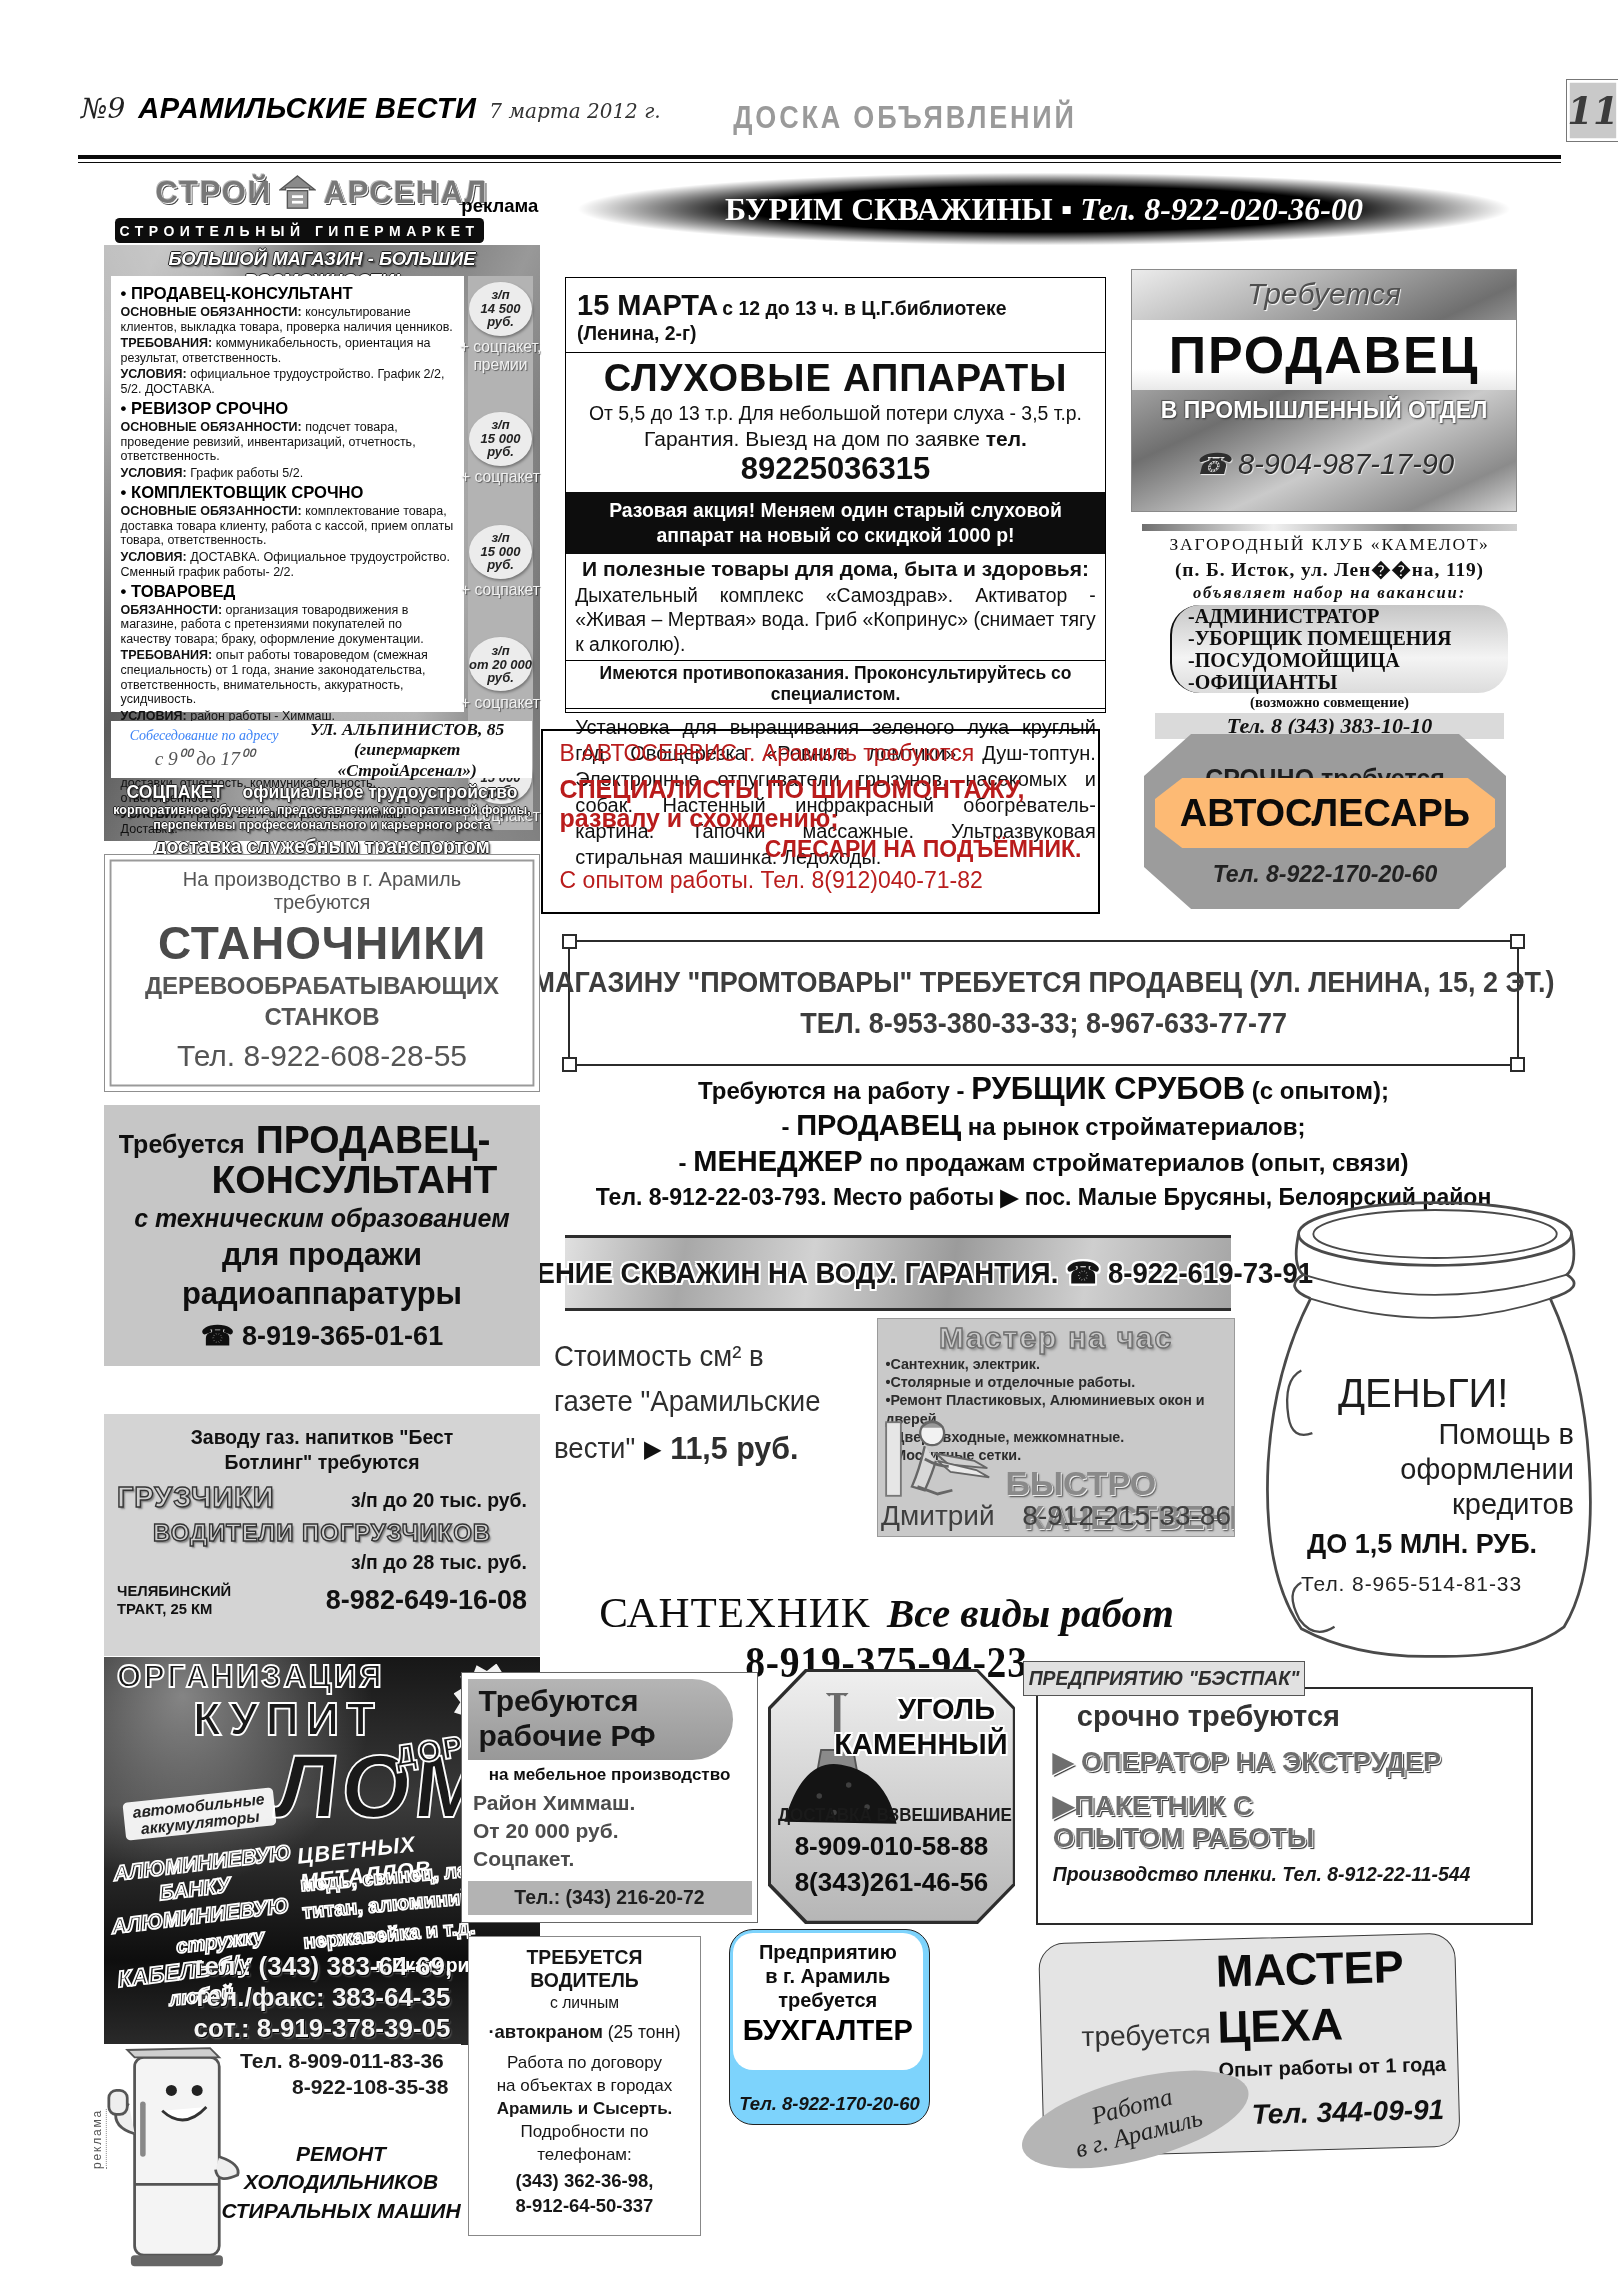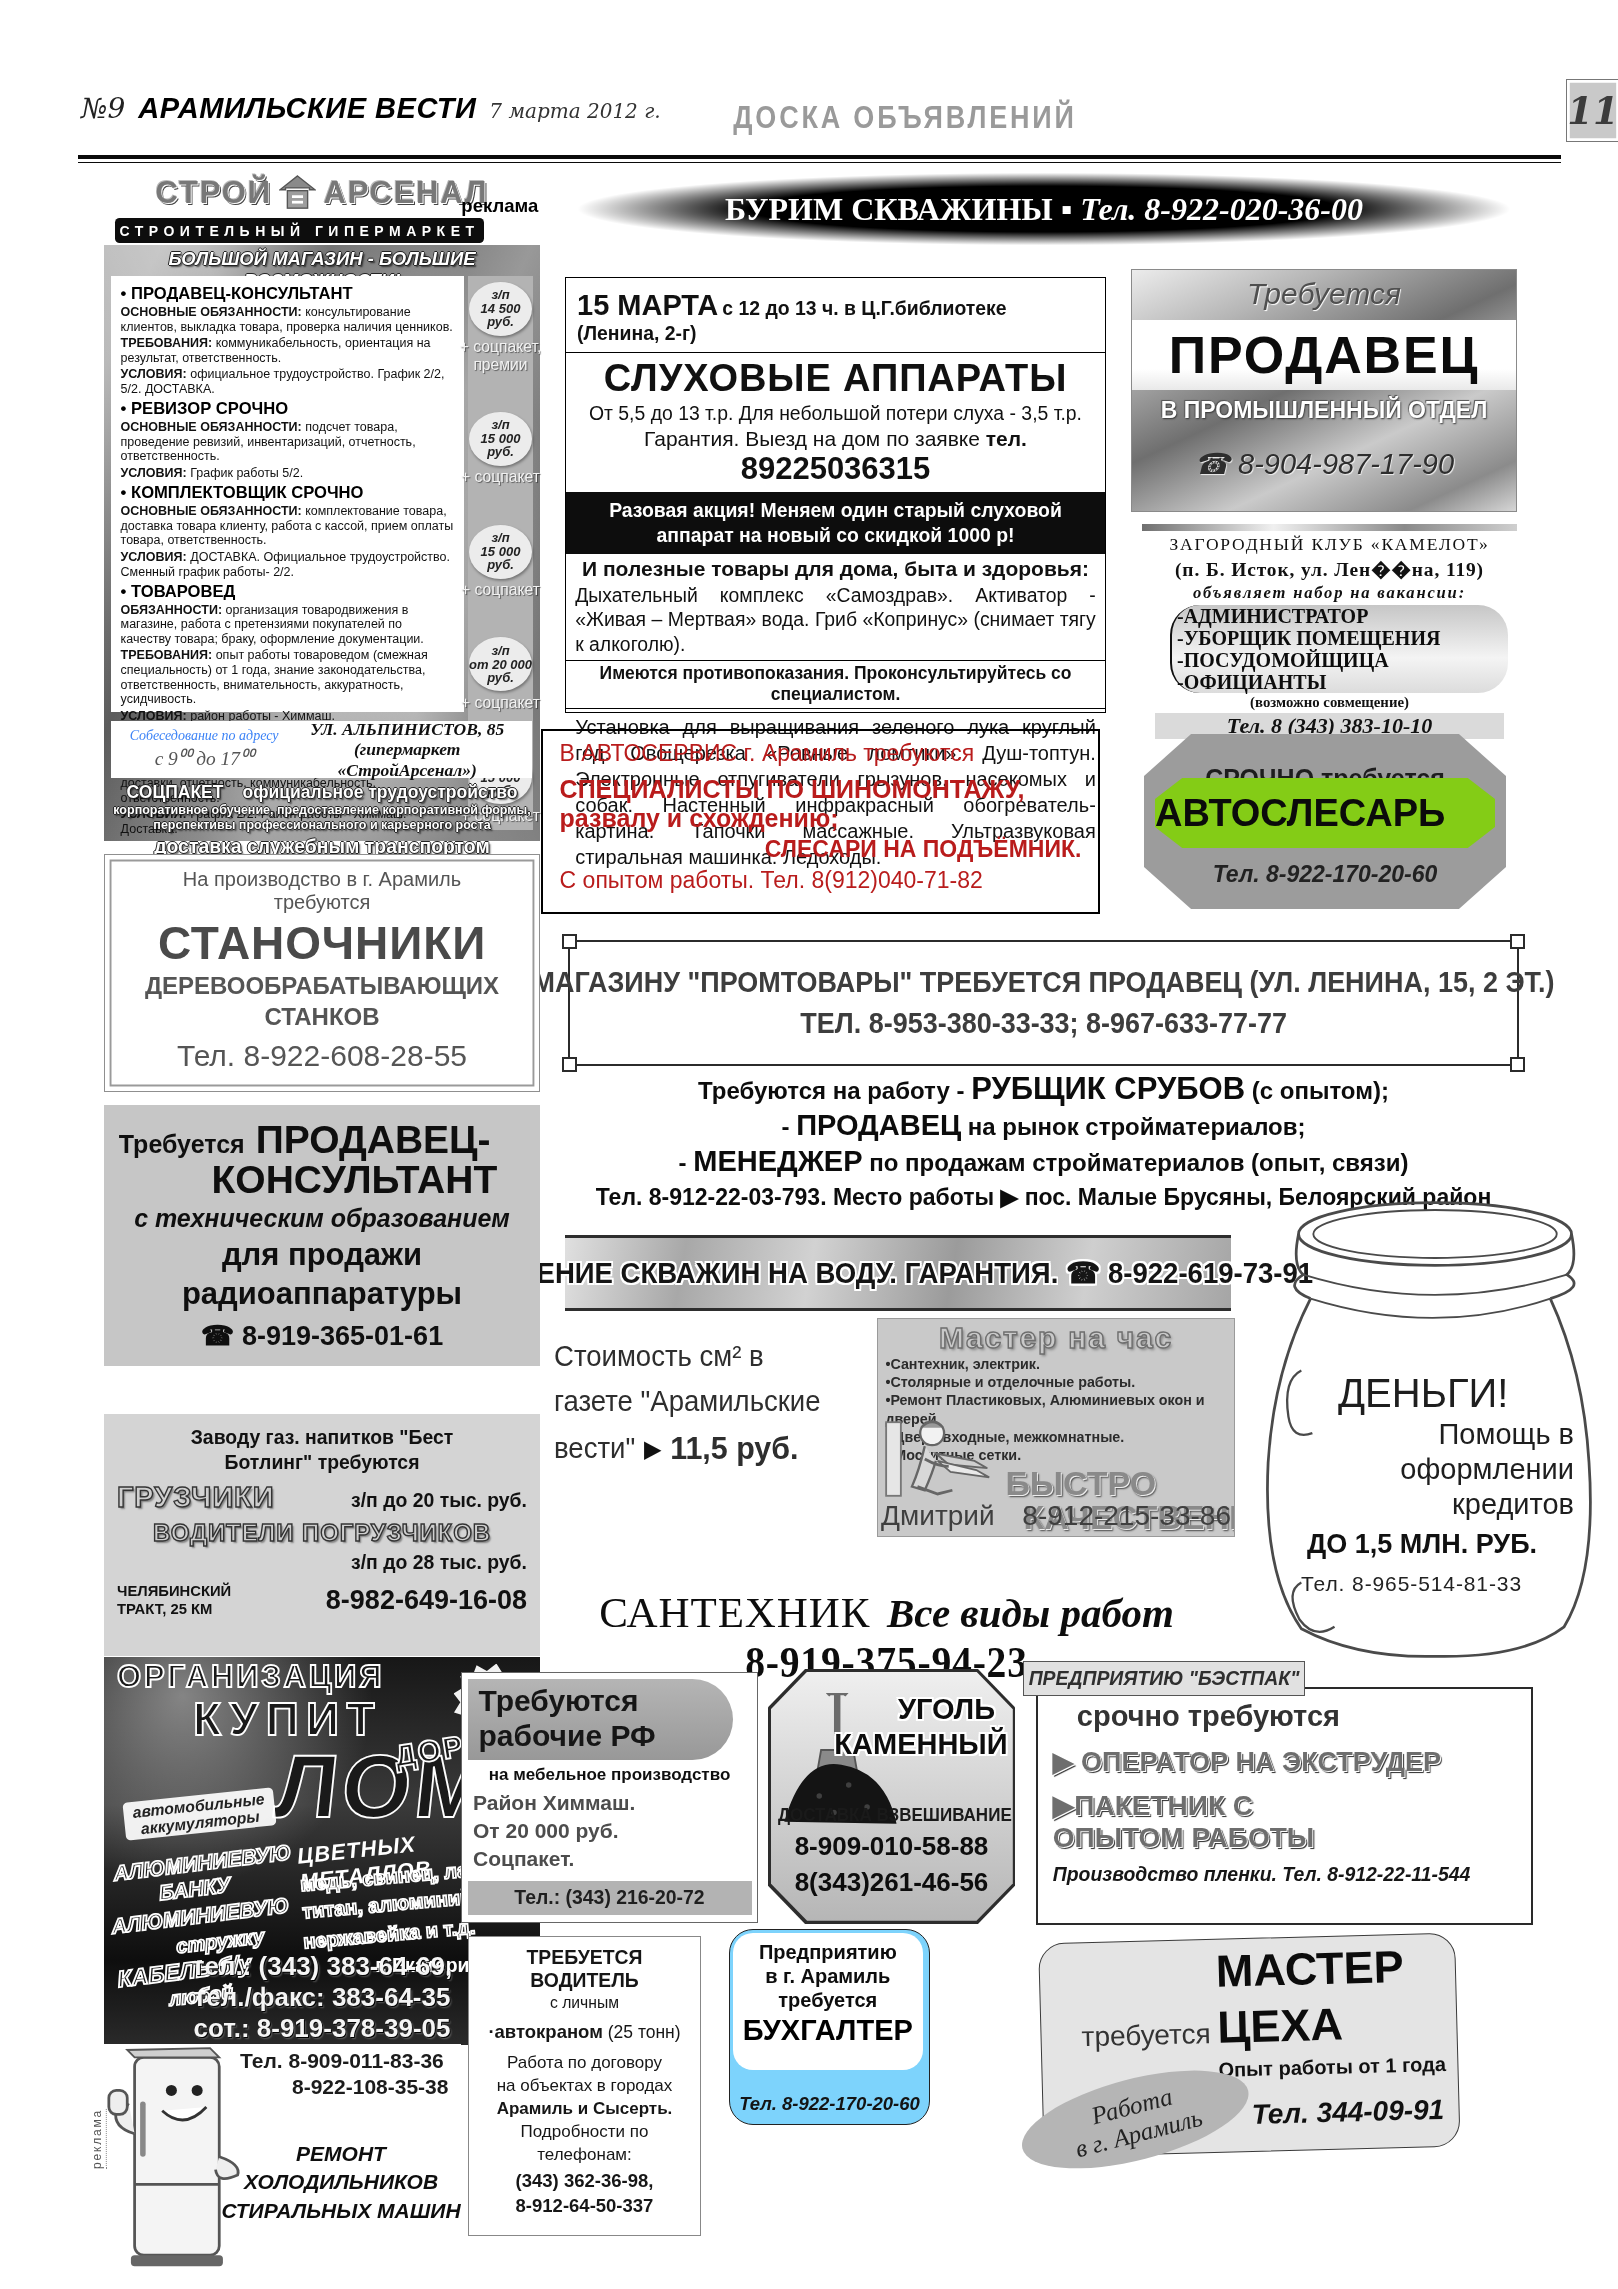--- a/index.html
+++ b/index.html
@@ -148,40 +148,40 @@
   #potd .band{left:0;top:50px;width:100%;height:70px;background:linear-gradient(180deg,#fff 70%,#e9e9e9);display:flex;align-items:center;justify-content:center;}
   #potd .tt{font-size:52px;font-weight:bold;color:#0c0c0c;letter-spacing:1.8px;}
   #potd .sub{left:0;top:127px;width:100%;text-align:center;font-size:23px;font-weight:bold;color:#fff;text-shadow:0.9px 0.9px 1.8px #333,-0.9px -0.9px 0.9px #555;}
   #potd .ph{left:0;top:177px;width:100%;text-align:center;font-size:29px;font-style:italic;color:#2e2e2e;text-shadow:0.9px 0.9px 0.9px #eee;}
   
   #kam{left:1142px;top:524px;width:375px;height:177px;font-family:"Liberation Serif",serif;}
   #kam .bar{height:7.4px;background:linear-gradient(90deg,#6f6f6f,#f0f0f0 35%,#8a8a8a 70%,#cfcfcf);}
   #kam .l1{text-align:center;font-size:17.5px;letter-spacing:1.8px;margin-top:2.8px;color:#111;}
   #kam .l2{text-align:center;font-size:19.4px;font-weight:bold;letter-spacing:0.9px;}
   #kam .l3{text-align:center;font-size:16.6px;font-weight:bold;font-style:italic;letter-spacing:1.8px;margin-top:0.9px;}
-  #kam .jobs{margin:1.8px 9.2px 0 28px;border-left:2.8px solid #111;padding-left:5px;
+  #kam .jobs{margin:1.8px 9.2px 0 28px;border-left:2.8px solid #111;padding-left:16px;
       background:linear-gradient(180deg,#c6c6c6,#f4f4f4 60%,#dcdcdc);border-radius:30px;}
   #kam .jobs div{font-size:20px;font-weight:bold;line-height:22px;color:#0d0d0d;}
   #kam .note{text-align:center;font-size:14.8px;font-weight:bold;margin-top:0.9px;}
   #kam .ph{margin:1.8px 13px 0 13px;background:#dadada;text-align:center;font-size:22px;font-weight:bold;font-style:italic;}
   
   #aserv{left:541px;top:729px;width:559px;height:185px;border:2.8px solid #000;box-sizing:border-box;padding:9.2px 16.6px;color:#b91c1c;}
   #aserv .l1{font-size:23px;}
   #aserv .l2{font-size:25px;font-weight:bold;margin-top:7.4px;}
   #aserv .l3{font-size:25px;font-weight:bold;}
   #aserv .l4{font-size:23px;font-weight:bold;text-align:right;margin-top:3.7px;}
   #aserv .l5{font-size:23px;margin-top:3.7px;}
   
   #asl{left:1144px;top:734px;width:362px;height:175px;}
   #asl .oct{left:0;top:0;width:362px;height:175px;background:#9c9c9c;
       clip-path:polygon(13% 0,87% 0,100% 24%,100% 76%,87% 100%,13% 100%,0 76%,0 24%);}
   #asl .pre{left:0;top:9.2px;width:100%;text-align:center;font-size:25px;font-weight:bold;color:#1d1d1d;margin-top:21px;}
-  #asl .band{left:11px;top:44px;width:340px;height:70px;background:#84cc16;
+  #asl .band{left:11px;top:44px;width:340px;height:70px;background:#fdba74;
       clip-path:polygon(8% 0,92% 0,100% 30%,100% 70%,92% 100%,8% 100%,0 70%,0 30%);
-      display:flex;align-items:center;justify-content:flex-start;}
+      display:flex;align-items:center;justify-content:center;}
   #asl .tt{font-size:38px;font-weight:bold;color:#0b0b0b;}
   #asl .ph{left:0;top:127px;width:100%;text-align:center;font-size:23px;font-weight:bold;font-style:italic;color:#222;}
   
   #prom{left:568px;top:940px;width:951px;height:126px;border:2.8px solid #2b2b2b;box-sizing:border-box;
       display:flex;flex-direction:column;align-items:center;justify-content:center;gap:7.4px;background:#fff;}
   .pt-c{position:absolute;width:11px;height:11px;background:#fff;border:2.8px solid #2b2b2b;}
   #prom .t{font-size:29px;font-weight:bold;color:#3d3d3d;transform:scaleX(.93);white-space:nowrap;}
   
   #rub{left:572px;top:1072px;width:943px;height:140px;text-align:center;color:#0c0c0c;}
   #rub .l{font-size:24px;font-weight:bold;line-height:34px;}

